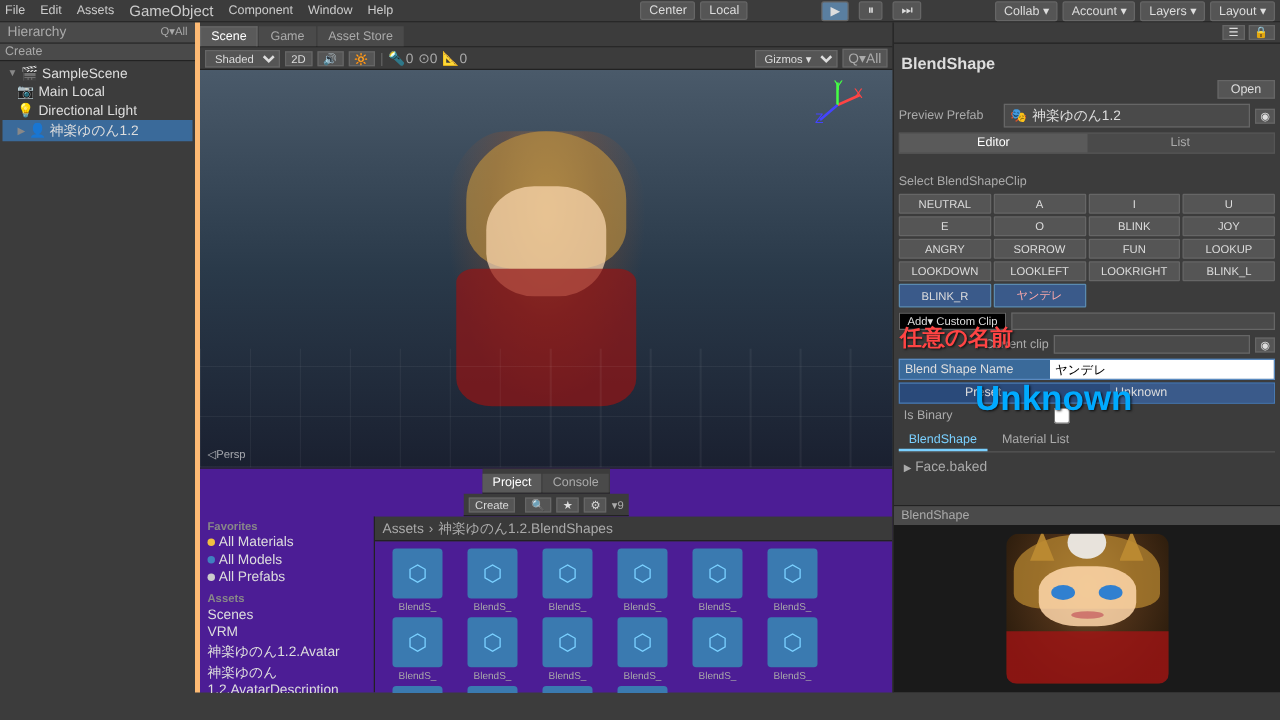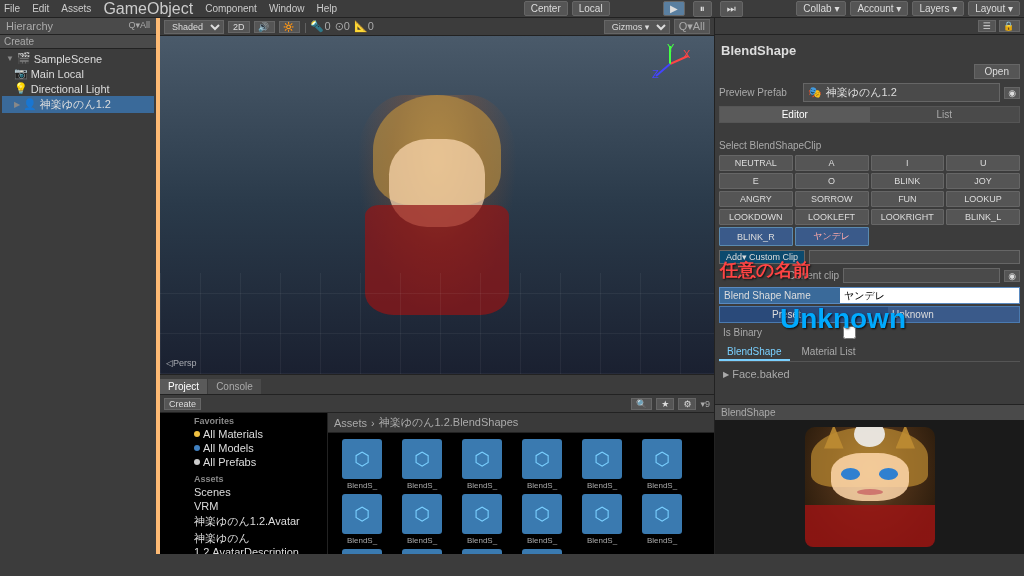--- a/index.html
+++ b/index.html
@@ -30,26 +30,26 @@
     
     .scene-toolbar { background: #3c3c3c; height: 18px; display: flex; align-items: center; padding: 0 4px; border-bottom: 1px solid #222; gap: 4px; font-size: 9px; color: #aaa; }
     .scene-toolbar .dropdown { background: #555; border: 1px solid #666; padding: 0 3px; cursor: pointer; color: #ddd; font-size: 9px; }
 
     
     .scene-viewport { flex: 1; background: #2a2a2a; position: relative; overflow: hidden; min-height: 200px; }
     .scene-viewport-bg { width: 100%; height: 100%; background: linear-gradient(180deg, #3a4a5a 0%, #1a2a3a 100%); }
     .persp-label { position: absolute; bottom: 6px; left: 6px; color: rgba(255,255,255,0.6); font-size: 9px; }
 
     
-    .bottom-panel { height: 180px; background: #000000; border-top: 1px solid #222; display: flex; flex-direction: column; }
+    .bottom-panel { height: 180px; background: #4c1d95; border-top: 1px solid #222; display: flex; flex-direction: column; align-items: center; }
     .bottom-tabs { display: flex; background: #3c3c3c; height: 20px; align-items: flex-end; border-bottom: 1px solid #222; }
     .bottom-tab { padding: 2px 8px; font-size: 10px; color: #aaa; cursor: pointer; background: #4a4a4a; margin-right: 1px; border-bottom: none; }
     .bottom-tab.active { background: #5a5a5a; color: #fff; }
     .project-toolbar { background: #3c3c3c; height: 18px; display: flex; align-items: center; padding: 0 4px; gap: 4px; border-bottom: 1px solid #222; }
-    .project-content { display: flex; flex: 1; overflow: hidden; margin-left: 28px; }
+    .project-content { display: flex; flex: 1; overflow: hidden; }
     .project-left { width: 140px; border-right: 1px solid #222; overflow-y: auto; padding: 2px; }
     .project-left-item { padding: 1px 4px; cursor: pointer; font-size: 10px; display: flex; align-items: center; gap: 3px; }
     .project-left-item .dot { width: 6px; height: 6px; border-radius: 50%; display: inline-block; }
     .dot-yellow { background: #f0c040; }
     .dot-blue { background: #4080c0; }
     .dot-white { background: #ccc; }
     .project-right { flex: 1; overflow: hidden; }
     .project-path { background: #3a3a3a; padding: 2px 6px; font-size: 9px; color: #aaa; border-bottom: 1px solid #222; display: flex; align-items: center; gap: 4px; }
     .asset-grid { display: flex; flex-wrap: wrap; gap: 4px; padding: 6px; overflow-y: auto; height: calc(100% - 20px); }
     .asset-item { width: 56px; display: flex; flex-direction: column; align-items: center; cursor: pointer; }
@@ -70,21 +70,21 @@
     .preview-value { background: #4a4a4a; border: 1px solid #666; color: #ddd; font-size: 10px; padding: 1px 4px; flex: 1; display: flex; align-items: center; gap: 4px; }
     .editor-list-tabs { display: flex; background: #4a4a4a; margin-bottom: 16px; border: 1px solid #555; }
     .editor-list-tab { flex: 1; text-align: center; padding: 2px; font-size: 10px; color: #aaa; cursor: pointer; border: none; }
     .editor-list-tab.active { background: #5a5a5a; color: #fff; }
     .select-blend-section { margin-bottom: 4px; }
     .section-label { color: #aaa; font-size: 10px; margin-bottom: 3px; padding: 1px 0; }
     .blend-buttons-grid { display: grid; grid-template-columns: repeat(4, 1fr); gap: 2px; margin-bottom: 2px; }
     .blend-btn { background: #555; border: 1px solid #666; color: #ddd; padding: 2px 4px; font-size: 9px; cursor: pointer; text-align: center; border-radius: 1px; }
     .blend-btn.highlight { background: #3a5a8a; border-color: #5a8ab0; }
     .add-clip-row { display: flex; align-items: center; gap: 4px; margin: 4px 0; }
-    .add-clip-btn { background: #0c4a6e; border: 1px solid #666; color: #ddd; padding: 1px 6px; font-size: 9px; cursor: pointer; }
+    .add-clip-btn { background: #000000; border: 1px solid #666; color: #ddd; padding: 1px 6px; font-size: 9px; cursor: pointer; }
     .add-clip-input { flex: 1; background: #4a4a4a; border: 1px solid #666; color: #ddd; padding: 1px 4px; font-size: 9px; }
     .current-clip-section { margin: 4px 0; }
     .current-clip-row { display: flex; align-items: center; gap: 4px; margin-bottom: 2px; }
     .current-clip-label { color: #aaa; font-size: 10px; width: 120px; flex-shrink: 0; text-align: right; }
     .current-clip-value { flex: 1; background: #4a4a4a; border: 1px solid #666; color: #ddd; font-size: 10px; padding: 1px 4px; }
     .blend-shape-name-row { background: #3a6a9a; border: 1px solid #5a8ac0; display: flex; align-items: center; margin-bottom: 2px; }
     .blend-shape-name-label { color: #ddd; font-size: 10px; width: 120px; padding: 2px 4px; flex-shrink: 0; }
     .blend-shape-name-value { flex: 1; background: #fff; color: #000; font-size: 10px; padding: 2px 4px; border: none; }
     .preset-row { background: #2a4a7a; border: 1px solid #4a7ab0; display: flex; align-items: center; margin-bottom: 2px; }
     .preset-label { color: #ddd; font-size: 10px; width: 120px; padding: 2px 4px; flex-shrink: 0; }
@@ -113,21 +113,21 @@
 
     .indent-1 { padding-left: 12px; }
   </style>
 </head>
 <body>
 
 <div style="background:#3c3c3c; height:18px; display:flex; align-items:center; padding:0 4px; border-bottom:1px solid #222; gap:12px;">
   <span style="color:#ccc;font-size:10px;cursor:pointer;">File</span>
   <span style="color:#ccc;font-size:10px;cursor:pointer;">Edit</span>
   <span style="color:#ccc;font-size:10px;cursor:pointer;">Assets</span>
-  <span style="color:#ccc;font-size:16px;cursor:pointer;">GameObject</span>
+  <span style="color:#ccc;font-size:12px;cursor:pointer;">GameObject</span>
   <span style="color:#ccc;font-size:10px;cursor:pointer;">Component</span>
   <span style="color:#ccc;font-size:10px;cursor:pointer;">Window</span>
   <span style="color:#ccc;font-size:10px;cursor:pointer;">Help</span>
   <div style="flex:1;"></div>
   <div style="display:flex;gap:4px;align-items:center;">
     <button class="tool-btn">Center</button>
     <button class="tool-btn">Local</button>
   </div>
   <div style="flex:1;display:flex;justify-content:center;align-items:center;gap:8px;">
     <button class="tool-btn active">▶</button>
@@ -167,20 +167,25 @@
       <div class="hierarchy-item indent-1 selected">
         <span class="arrow">▶</span>
         <span>👤</span>
         <span>神楽ゆのん1.2</span>
       </div>
     </div>
   </div>
 
   <div class="center-area">
 
+    <div class="scene-tabs">
+      <div class="scene-tab active">Scene</div>
+      <div class="scene-tab">Game</div>
+      <div class="scene-tab">Asset Store</div>
+    </div>
 
     <div class="scene-toolbar">
       <select class="dropdown">
         <option>Shaded</option>
       </select>
       <button style="background:#555;border:1px solid #666;color:#ddd;padding:0 4px;font-size:9px;cursor:pointer;">2D</button>
       <button style="background:#555;border:1px solid #666;color:#ddd;padding:0 4px;font-size:9px;cursor:pointer;">🔊</button>
       <button style="background:#555;border:1px solid #666;color:#ddd;padding:0 4px;font-size:9px;cursor:pointer;">🔆</button>
       <span style="color:#666;">|</span>
       <span style="color:#aaa;">🔦0</span>

